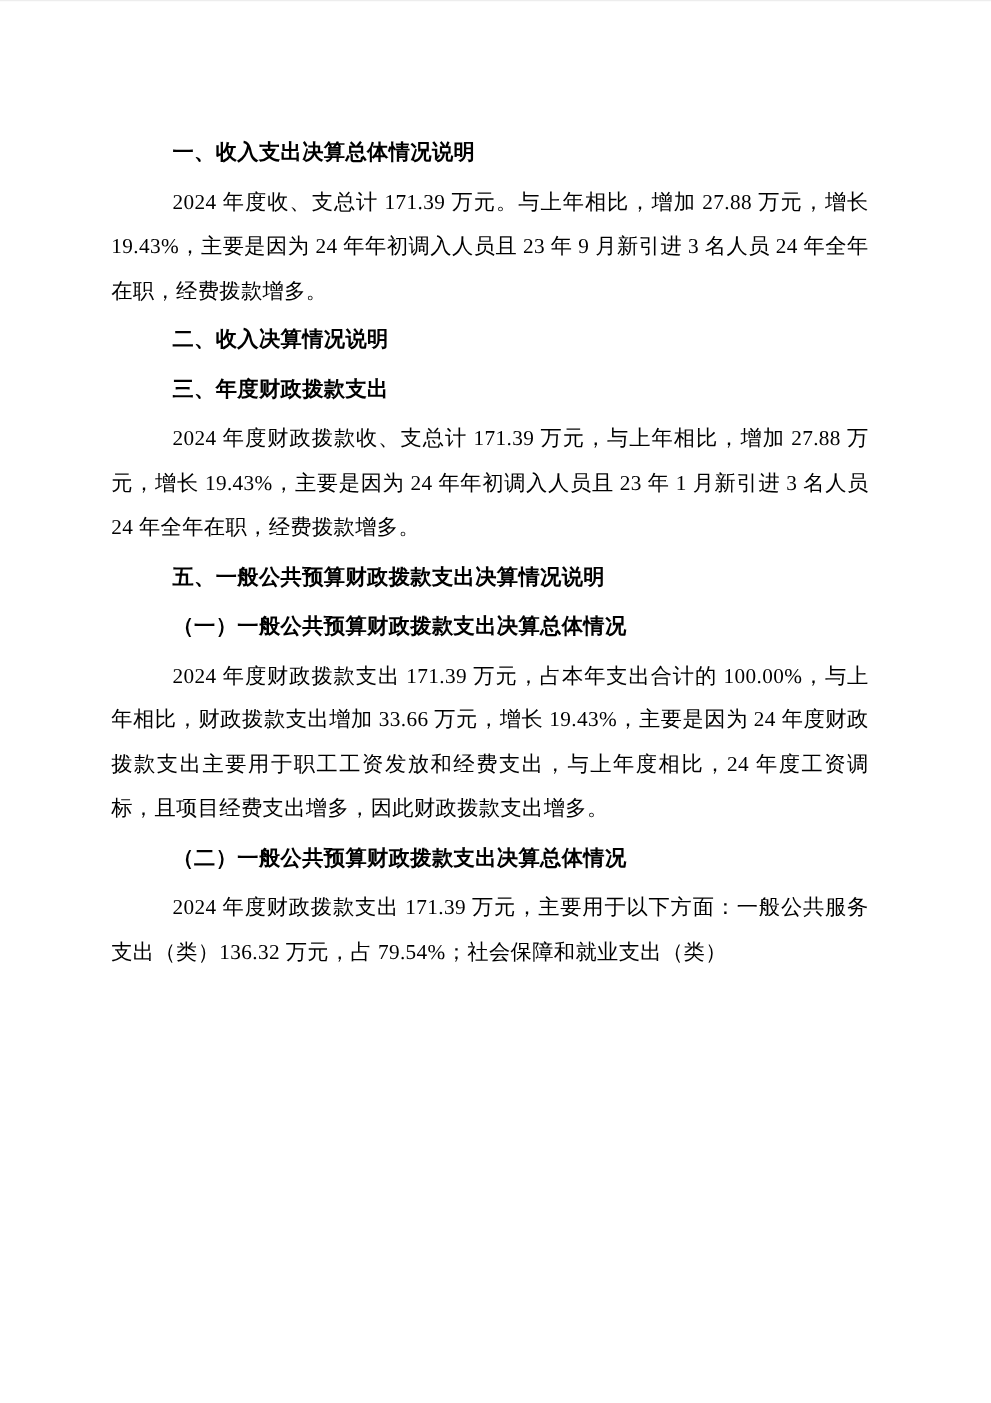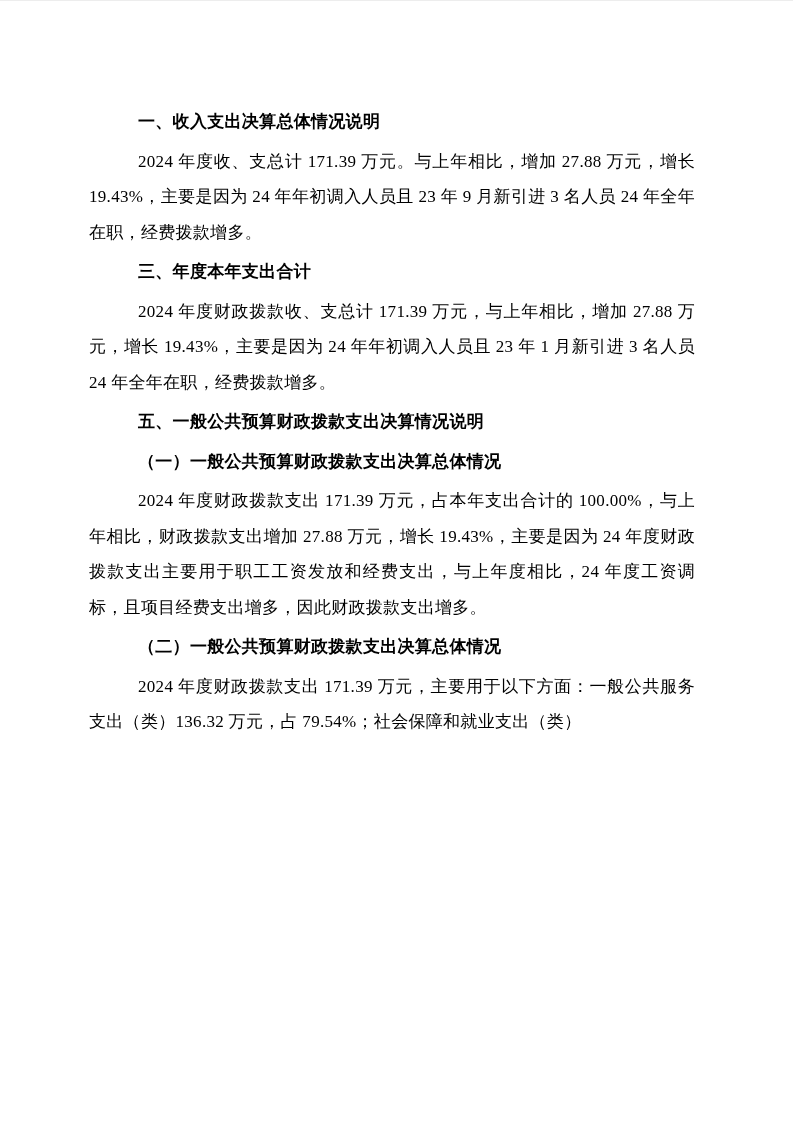--- a/index.html
+++ b/index.html
@@ -38,20 +38,21 @@
     font-weight: 700;
     text-align: left;
   }
 </style>
 </head>
 <body>
 
 <div class="doc">
   <h3 class="block heading">一、收入支出决算总体情况说明</h3>
   <p class="block para">2024 年度收、支总计 171.39 万元。与上年相比，增加 27.88 万元，增长 19.43%，主要是因为 24 年年初调入人员且 23 年 9 月新引进 3 名人员 24 年全年在职，经费拨款增多。</p>
-  <h3 class="block heading">三、年度本年支出合计</h3>
+  <h3 class="block heading">二、收入决算情况说明</h3>
+  <h3 class="block heading">三、年度财政拨款支出</h3>
   <p class="block para">2024 年度财政拨款收、支总计 171.39 万元，与上年相比，增加 27.88 万元，增长 19.43%，主要是因为 24 年年初调入人员且 23 年 1 月新引进 3 名人员 24 年全年在职，经费拨款增多。</p>
   <h3 class="block heading">五、一般公共预算财政拨款支出决算情况说明</h3>
   <h4 class="block heading">（一）一般公共预算财政拨款支出决算总体情况</h4>
-  <p class="block para">2024 年度财政拨款支出 171.39 万元，占本年支出合计的 100.00%，与上年相比，财政拨款支出增加 27.88 万元，增长 19.43%，主要是因为 24 年度财政拨款支出主要用于职工工资发放和经费支出，与上年度相比，24 年度工资调标，且项目经费支出增多，因此财政拨款支出增多。</p>
+  <p class="block para">2024 年度财政拨款支出 171.39 万元，占本年支出合计的 100.00%，与上年相比，财政拨款支出增加 33.66 万元，增长 19.43%，主要是因为 24 年度财政拨款支出主要用于职工工资发放和经费支出，与上年度相比，24 年度工资调标，且项目经费支出增多，因此财政拨款支出增多。</p>
   <h4 class="block heading">（二）一般公共预算财政拨款支出决算总体情况</h4>
   <p class="block para">2024 年度财政拨款支出 171.39 万元，主要用于以下方面：一般公共服务支出（类）136.32 万元，占 79.54%；社会保障和就业支出（类）</p>
 </div>
 
 </body></html>

